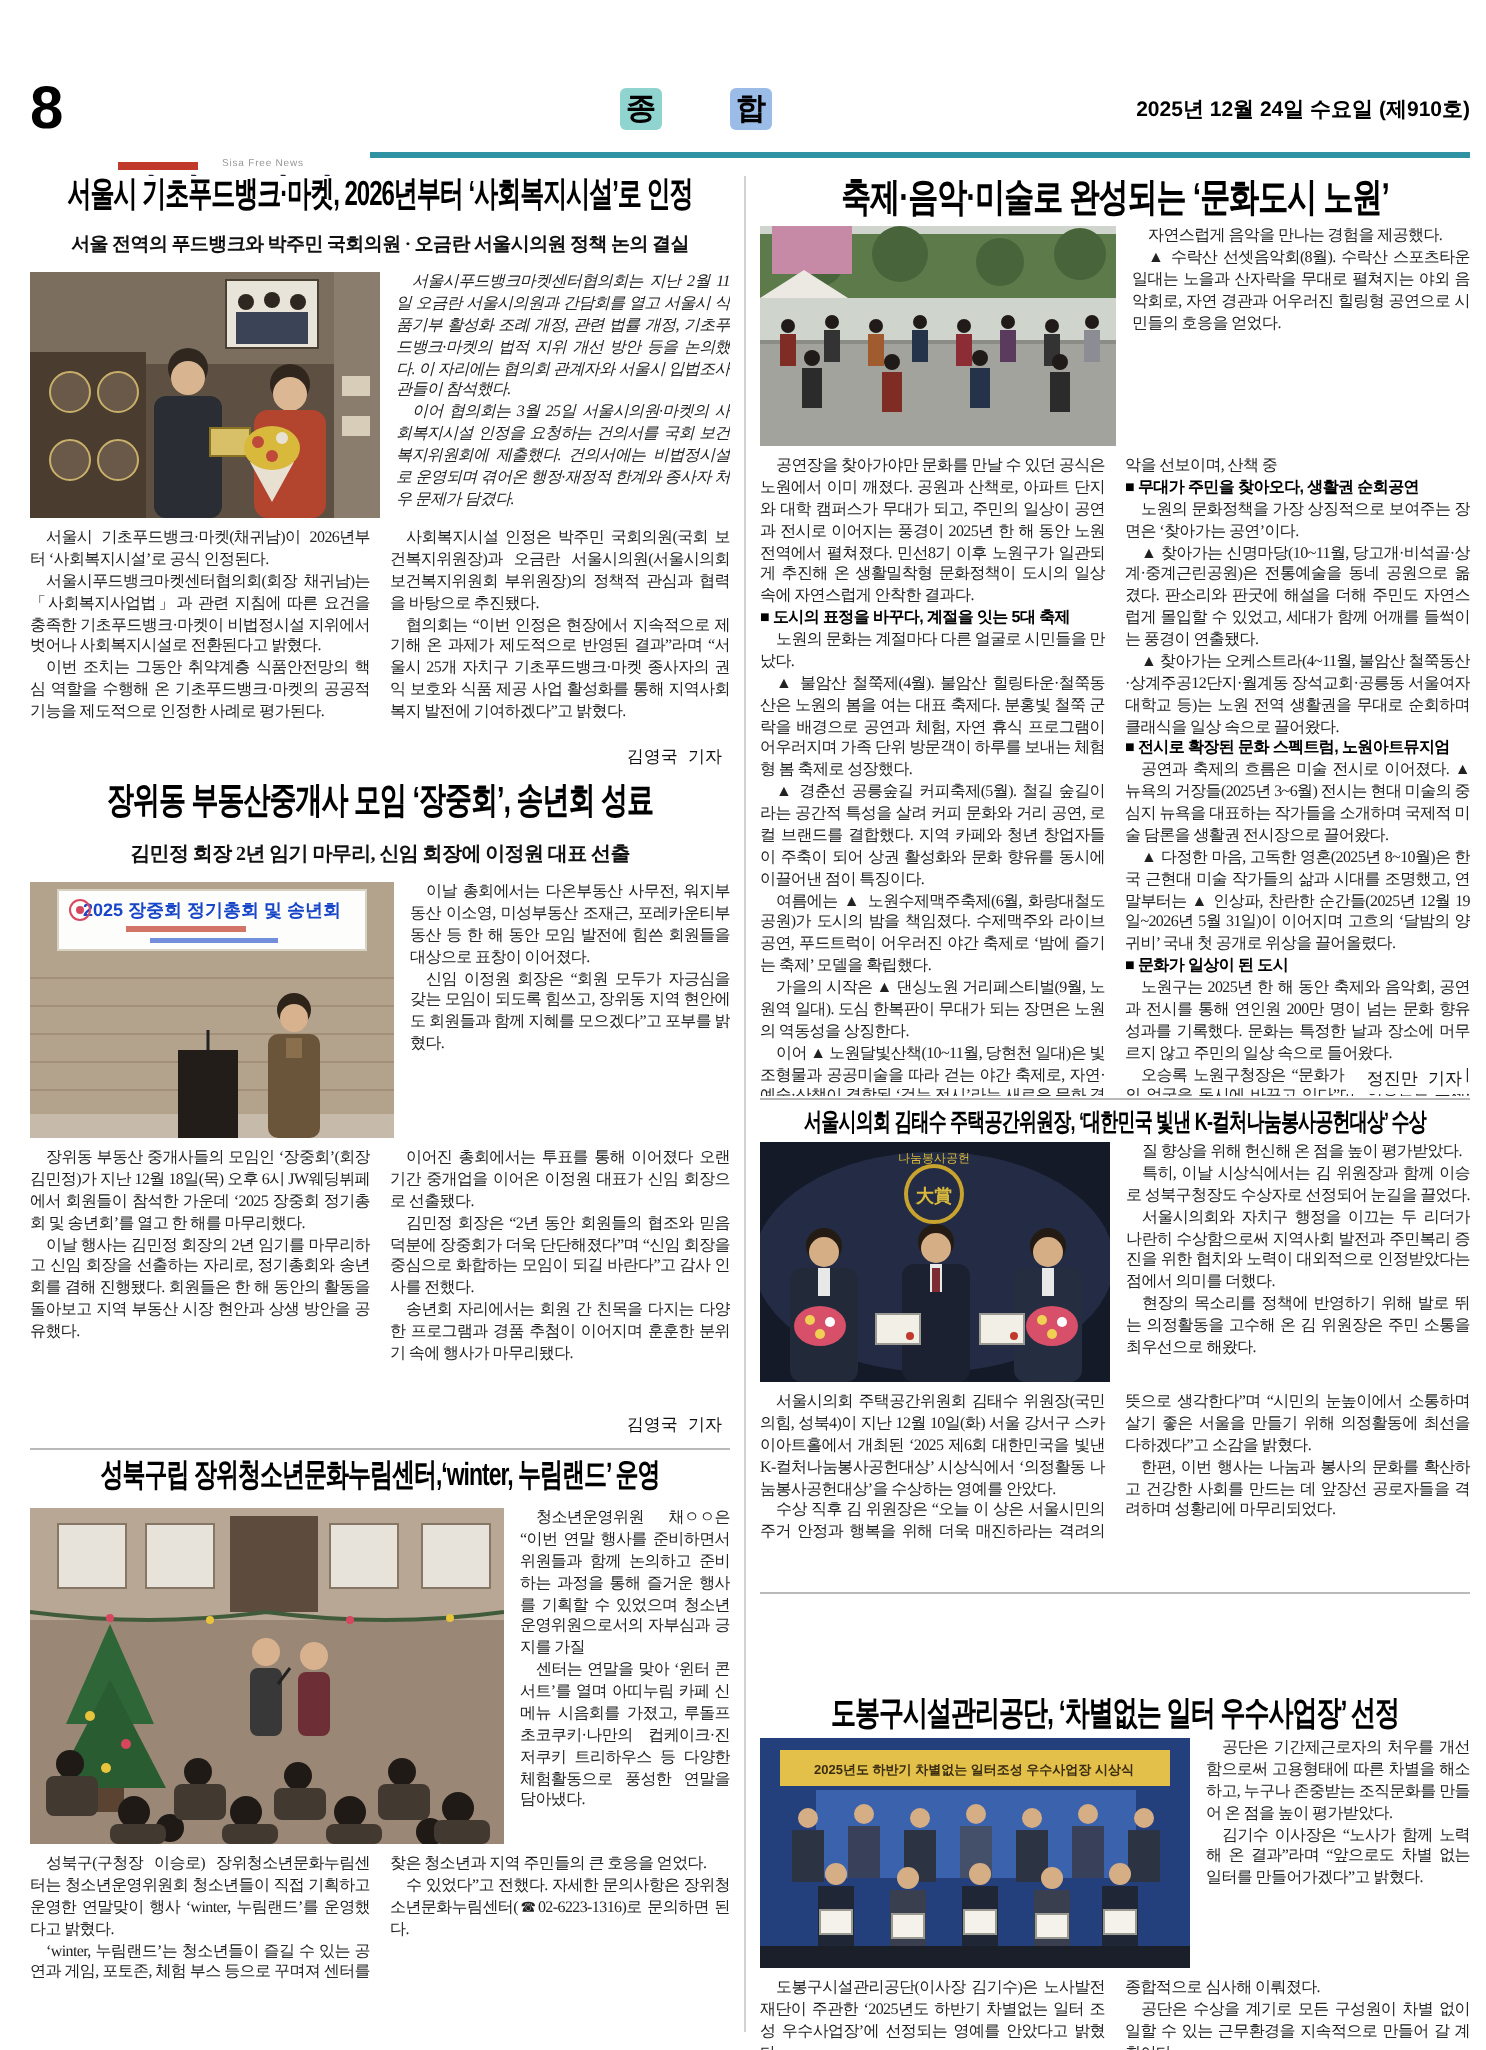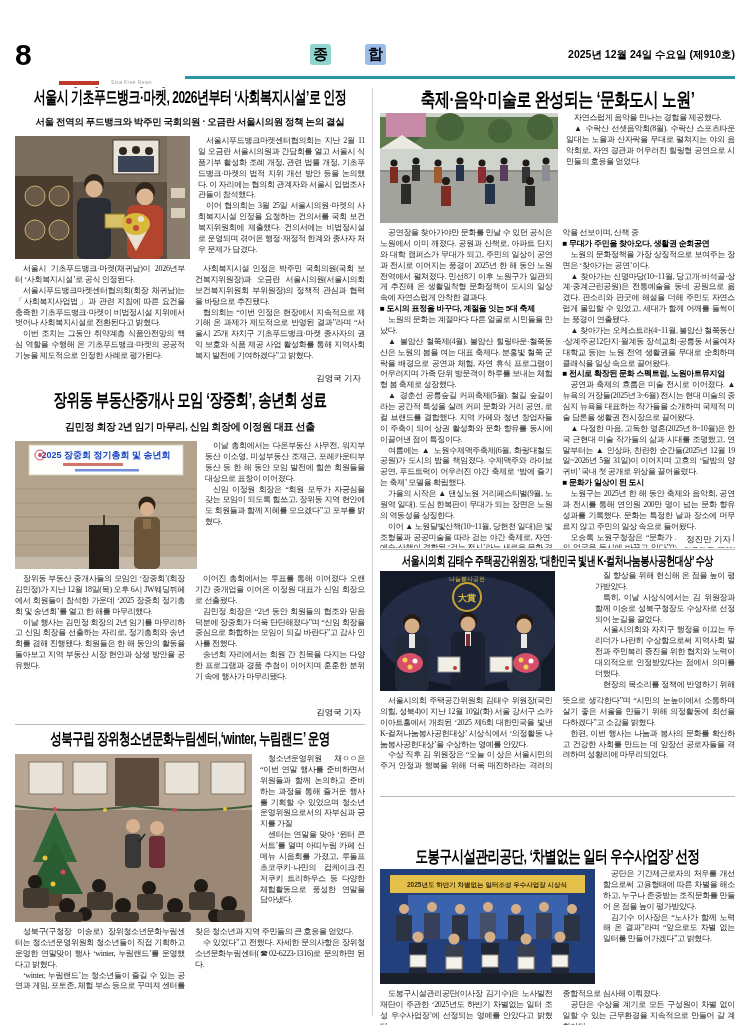--- a/index.html
+++ b/index.html
@@ -33,39 +33,39 @@
   .sub{font-family:"Liberation Serif",serif;font-weight:700;text-align:center;color:#111;
        margin:0 0 7px 0;letter-spacing:-0.3px;}
   .row{display:flex;gap:8px;margin-bottom:5px;align-items:flex-start;}
   .photo{flex:none;display:block;}
   .sidecol{flex:1;overflow:hidden;}
   .twocol{column-count:2;column-gap:10px;overflow:hidden;}
   .bp{font-size:8px;line-height:1.36;margin:0;text-align:justify;text-indent:8px;
       font-family:"Liberation Serif",serif;color:#222;word-break:break-all;letter-spacing:-0.3px;}
   .sec{font-family:"Liberation Sans",sans-serif;font-weight:700;text-indent:0;color:#000;}
   .byline{position:absolute;right:2px;bottom:1px;font-size:8.5px;color:#111;background:#fff;
-          padding:1px 2px 1px 10px;font-family:Liberation Sans, sans-serif;}
+          padding:1px 2px 1px 10px;font-family:Liberation Mono, monospace;}
   
   #artA{left:15px;top:88px;width:350px;height:299px;}
   #artB{left:15px;top:390px;width:350px;height:331px;}
   #artC{left:15px;top:730px;width:350px;height:286px;}
   #artD{left:380px;top:88px;width:355px;height:460px;}
   #artE{left:380px;top:554px;width:355px;height:239px;}
   #artF{left:380px;top:847px;width:355px;height:215px;}
   #artA .hlwrap{height:22px;} #artA .hl{font-size:12px;transform:scaleY(1.45);}
   #artA .sub{font-size:9.5px;margin-top:6px;}
   #artB .hlwrap{height:24px;} #artB .hl{font-size:13.5px;transform:scaleY(1.35);}
   #artB .sub{font-size:10px;margin-top:6px;}
   #artC .hlwrap{height:24px;} #artC .hl{font-size:11.5px;transform:scaleY(1.4);}
   #artD .hlwrap{height:25px;} #artD .hl{font-size:15px;transform:scaleY(1.3);}
   #artE .hlwrap{height:17px;} #artE .hl{font-size:9px;transform:scaleY(1.4);letter-spacing:-0.4px;}
   #artF .hlwrap{height:22px;} #artF .hl{font-size:12.5px;transform:scaleY(1.35);}
-  #artA .sidecol{max-height:123px;} #artB .sidecol{max-height:128px;}
+  #artA .sidecol{max-height:123px;font-style:italic;} #artB .sidecol{max-height:128px;}
   #artC .sidecol{max-height:168px;} #artD .sidecol{max-height:110px;}
-  #artE .sidecol{max-height:120px;margin-left:32px;} #artF .sidecol{max-height:115px;}
+  #artE .sidecol{max-height:120px;} #artF .sidecol{max-height:115px;}
 </style>
 </head>
 <body>
 
 <div class="header">
   <div class="pageno">8</div>
   <div class="masthead">
     <div class="mh-top">
       <span class="mh-redbar"></span>
       <span class="mh-eng">Sisa Free News</span>

